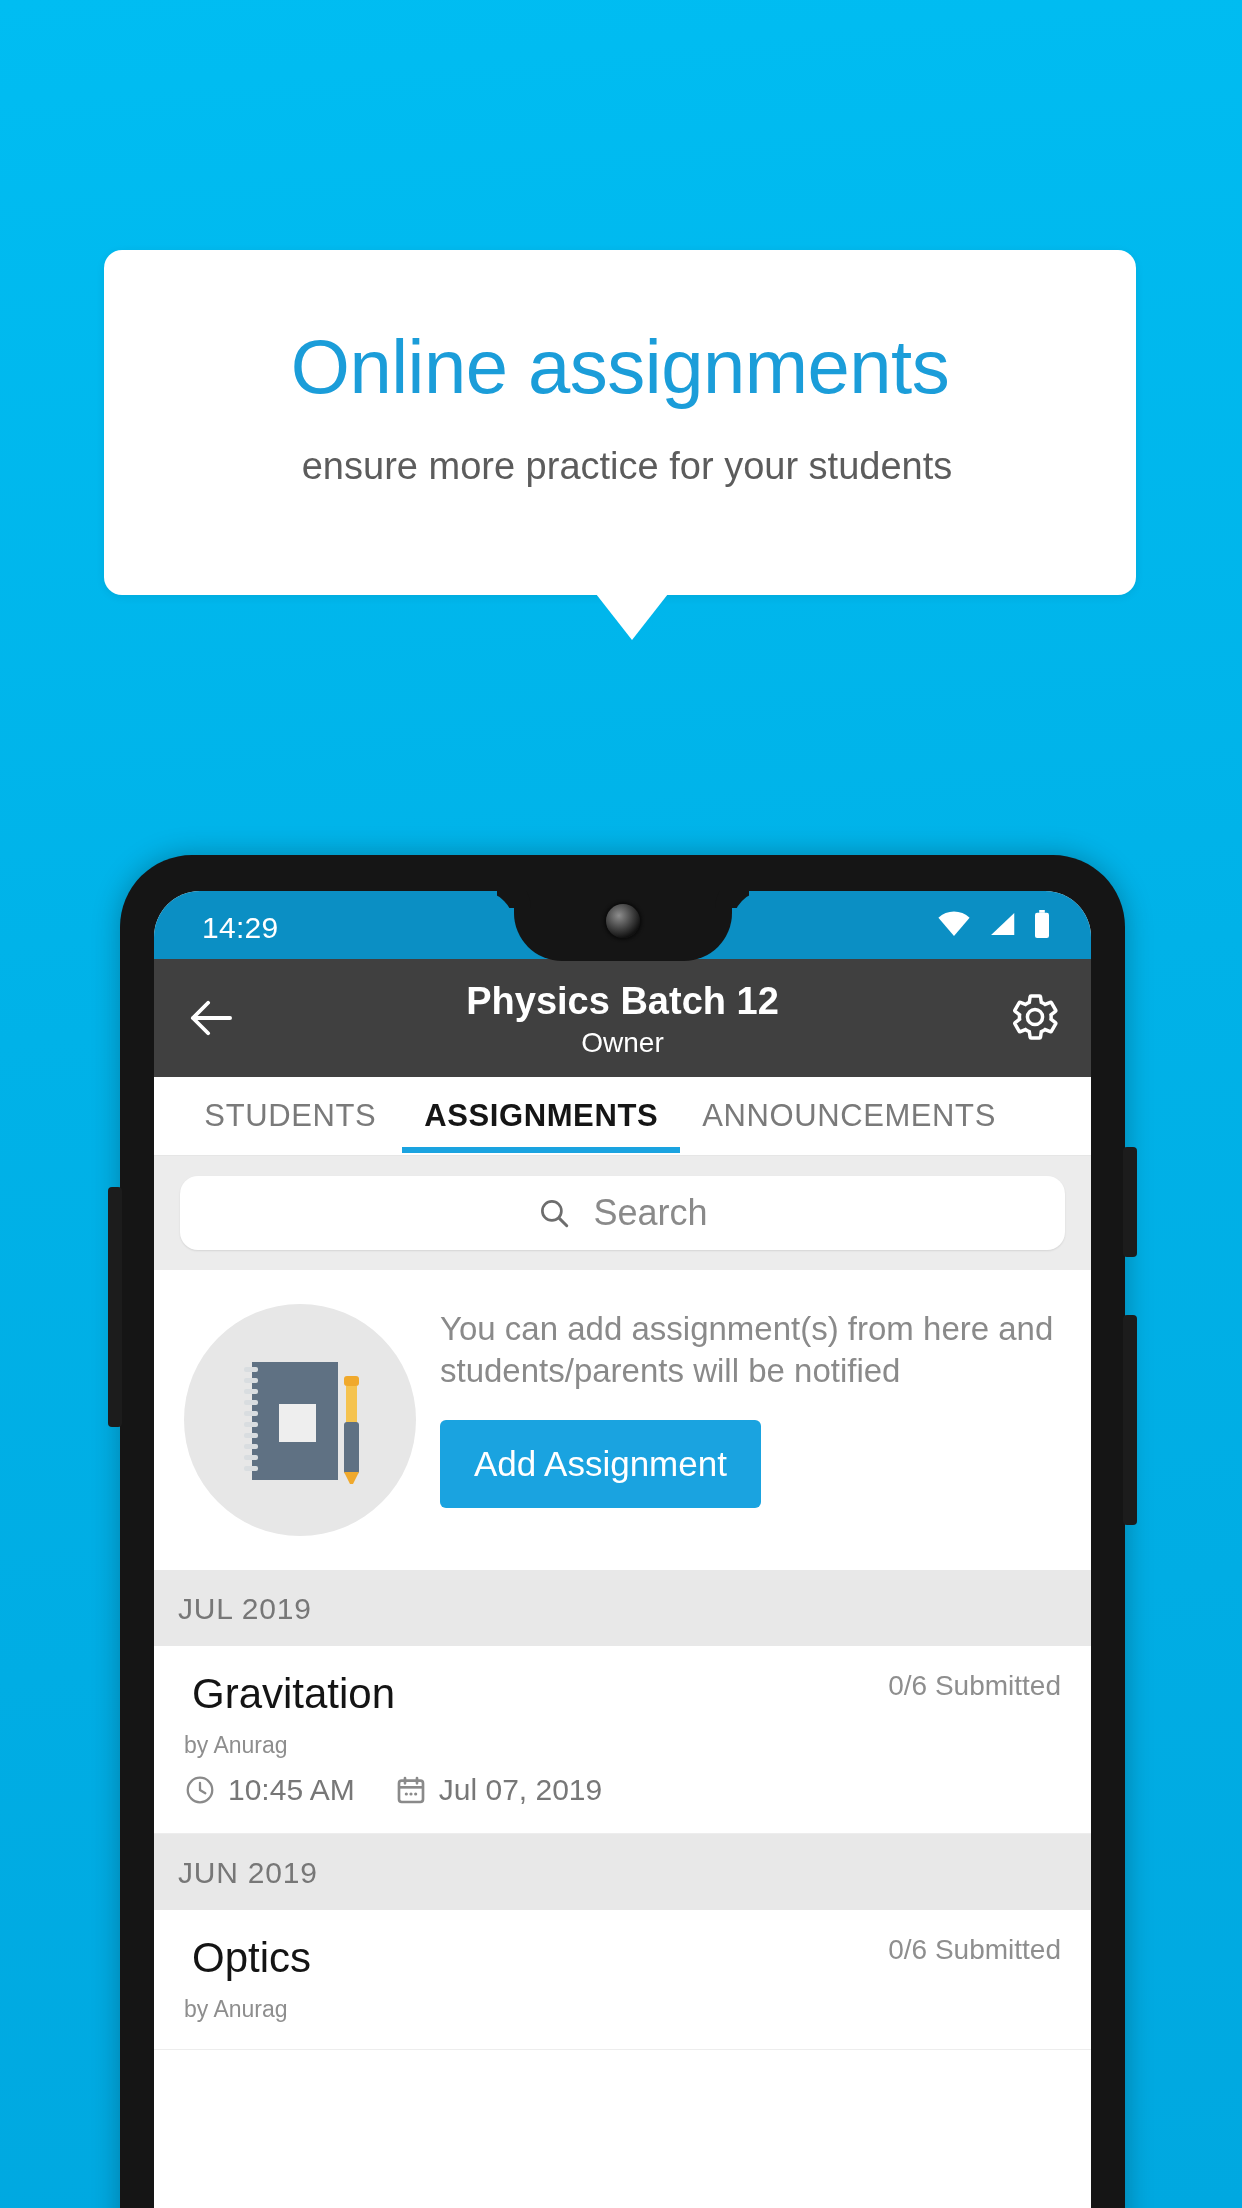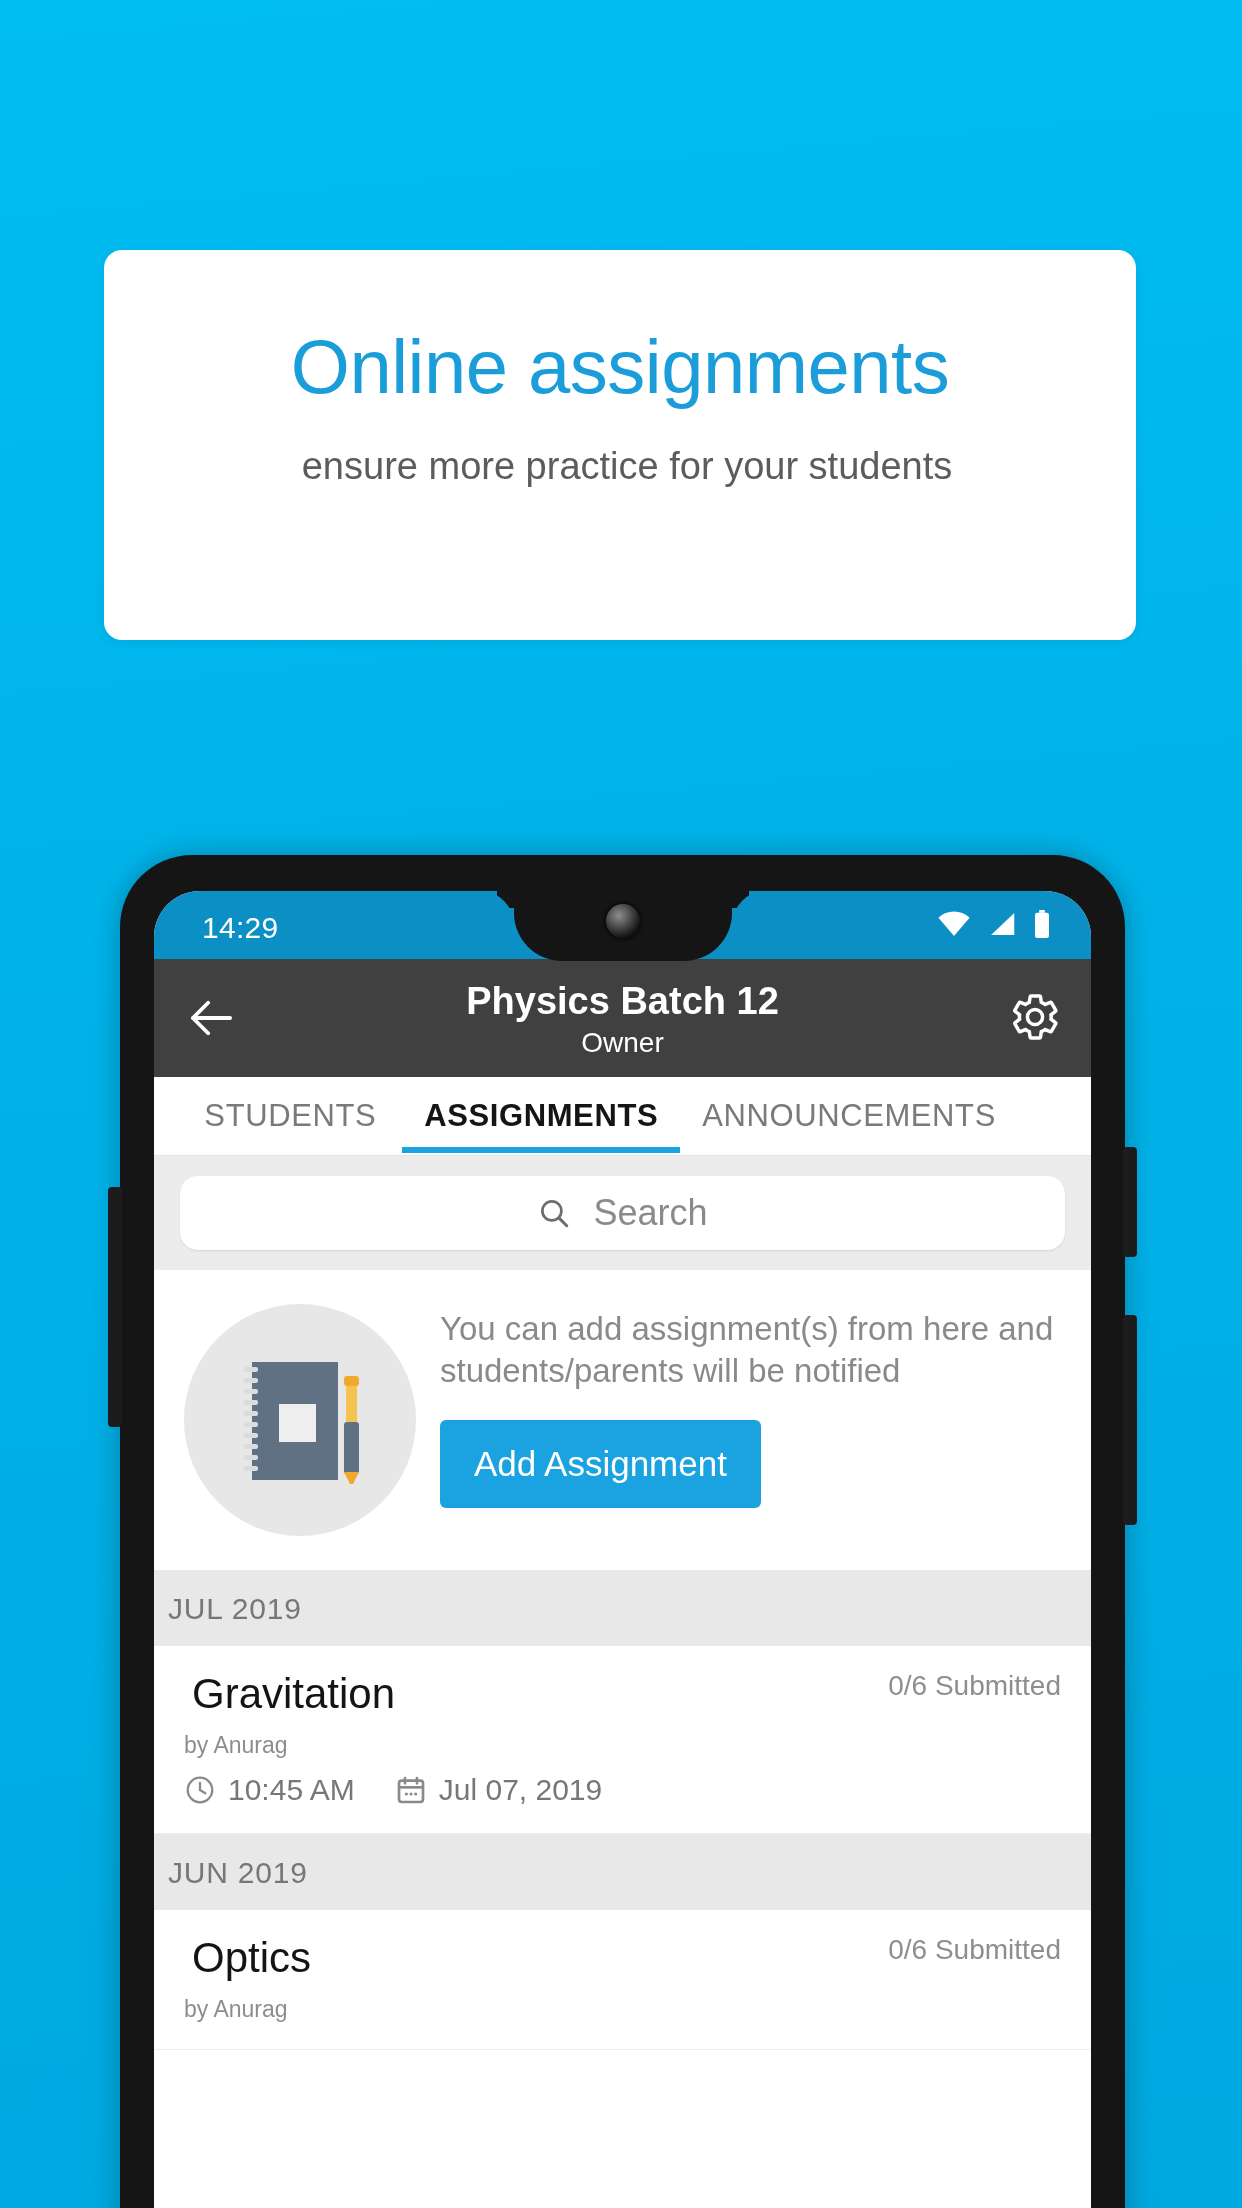--- a/index.html
+++ b/index.html
@@ -20,21 +20,21 @@
     background: linear-gradient(175deg, #00bdf2 0%, #00b2e8 45%, #00a8e0 100%);
     overflow: hidden;
   }
 
   
   .bubble {
     position: absolute;
     left: 104px;
     top: 250px;
     width: 1032px;
-    height: 390px;
+    height: 345px;
     background: #ffffff;
     border-radius: 18px;
     box-shadow: 0 2px 10px rgba(0,0,0,0.07);
   }
   .bubble-title {
     position: absolute;
     left: 0; right: 0;
     top: 72px;
     text-align: center;
     font-size: 76px;
@@ -297,21 +297,21 @@
     border: none;
     font-family: inherit;
     cursor: pointer;
   }
 
   
   .month-header {
     background: #e8e8e8;
     font-size: 30px;
     color: #777777;
-    padding: 22px 30px 20px 14px;
+    padding: 22px 30px 20px 24px;
     letter-spacing: 0.8px;
   }
   .assignment {
     background: #ffffff;
     padding: 24px 30px 26px 30px;
     border-bottom: 1px solid #ededed;
   }
   .assignment-top {
     display: flex;
     align-items: flex-start;

